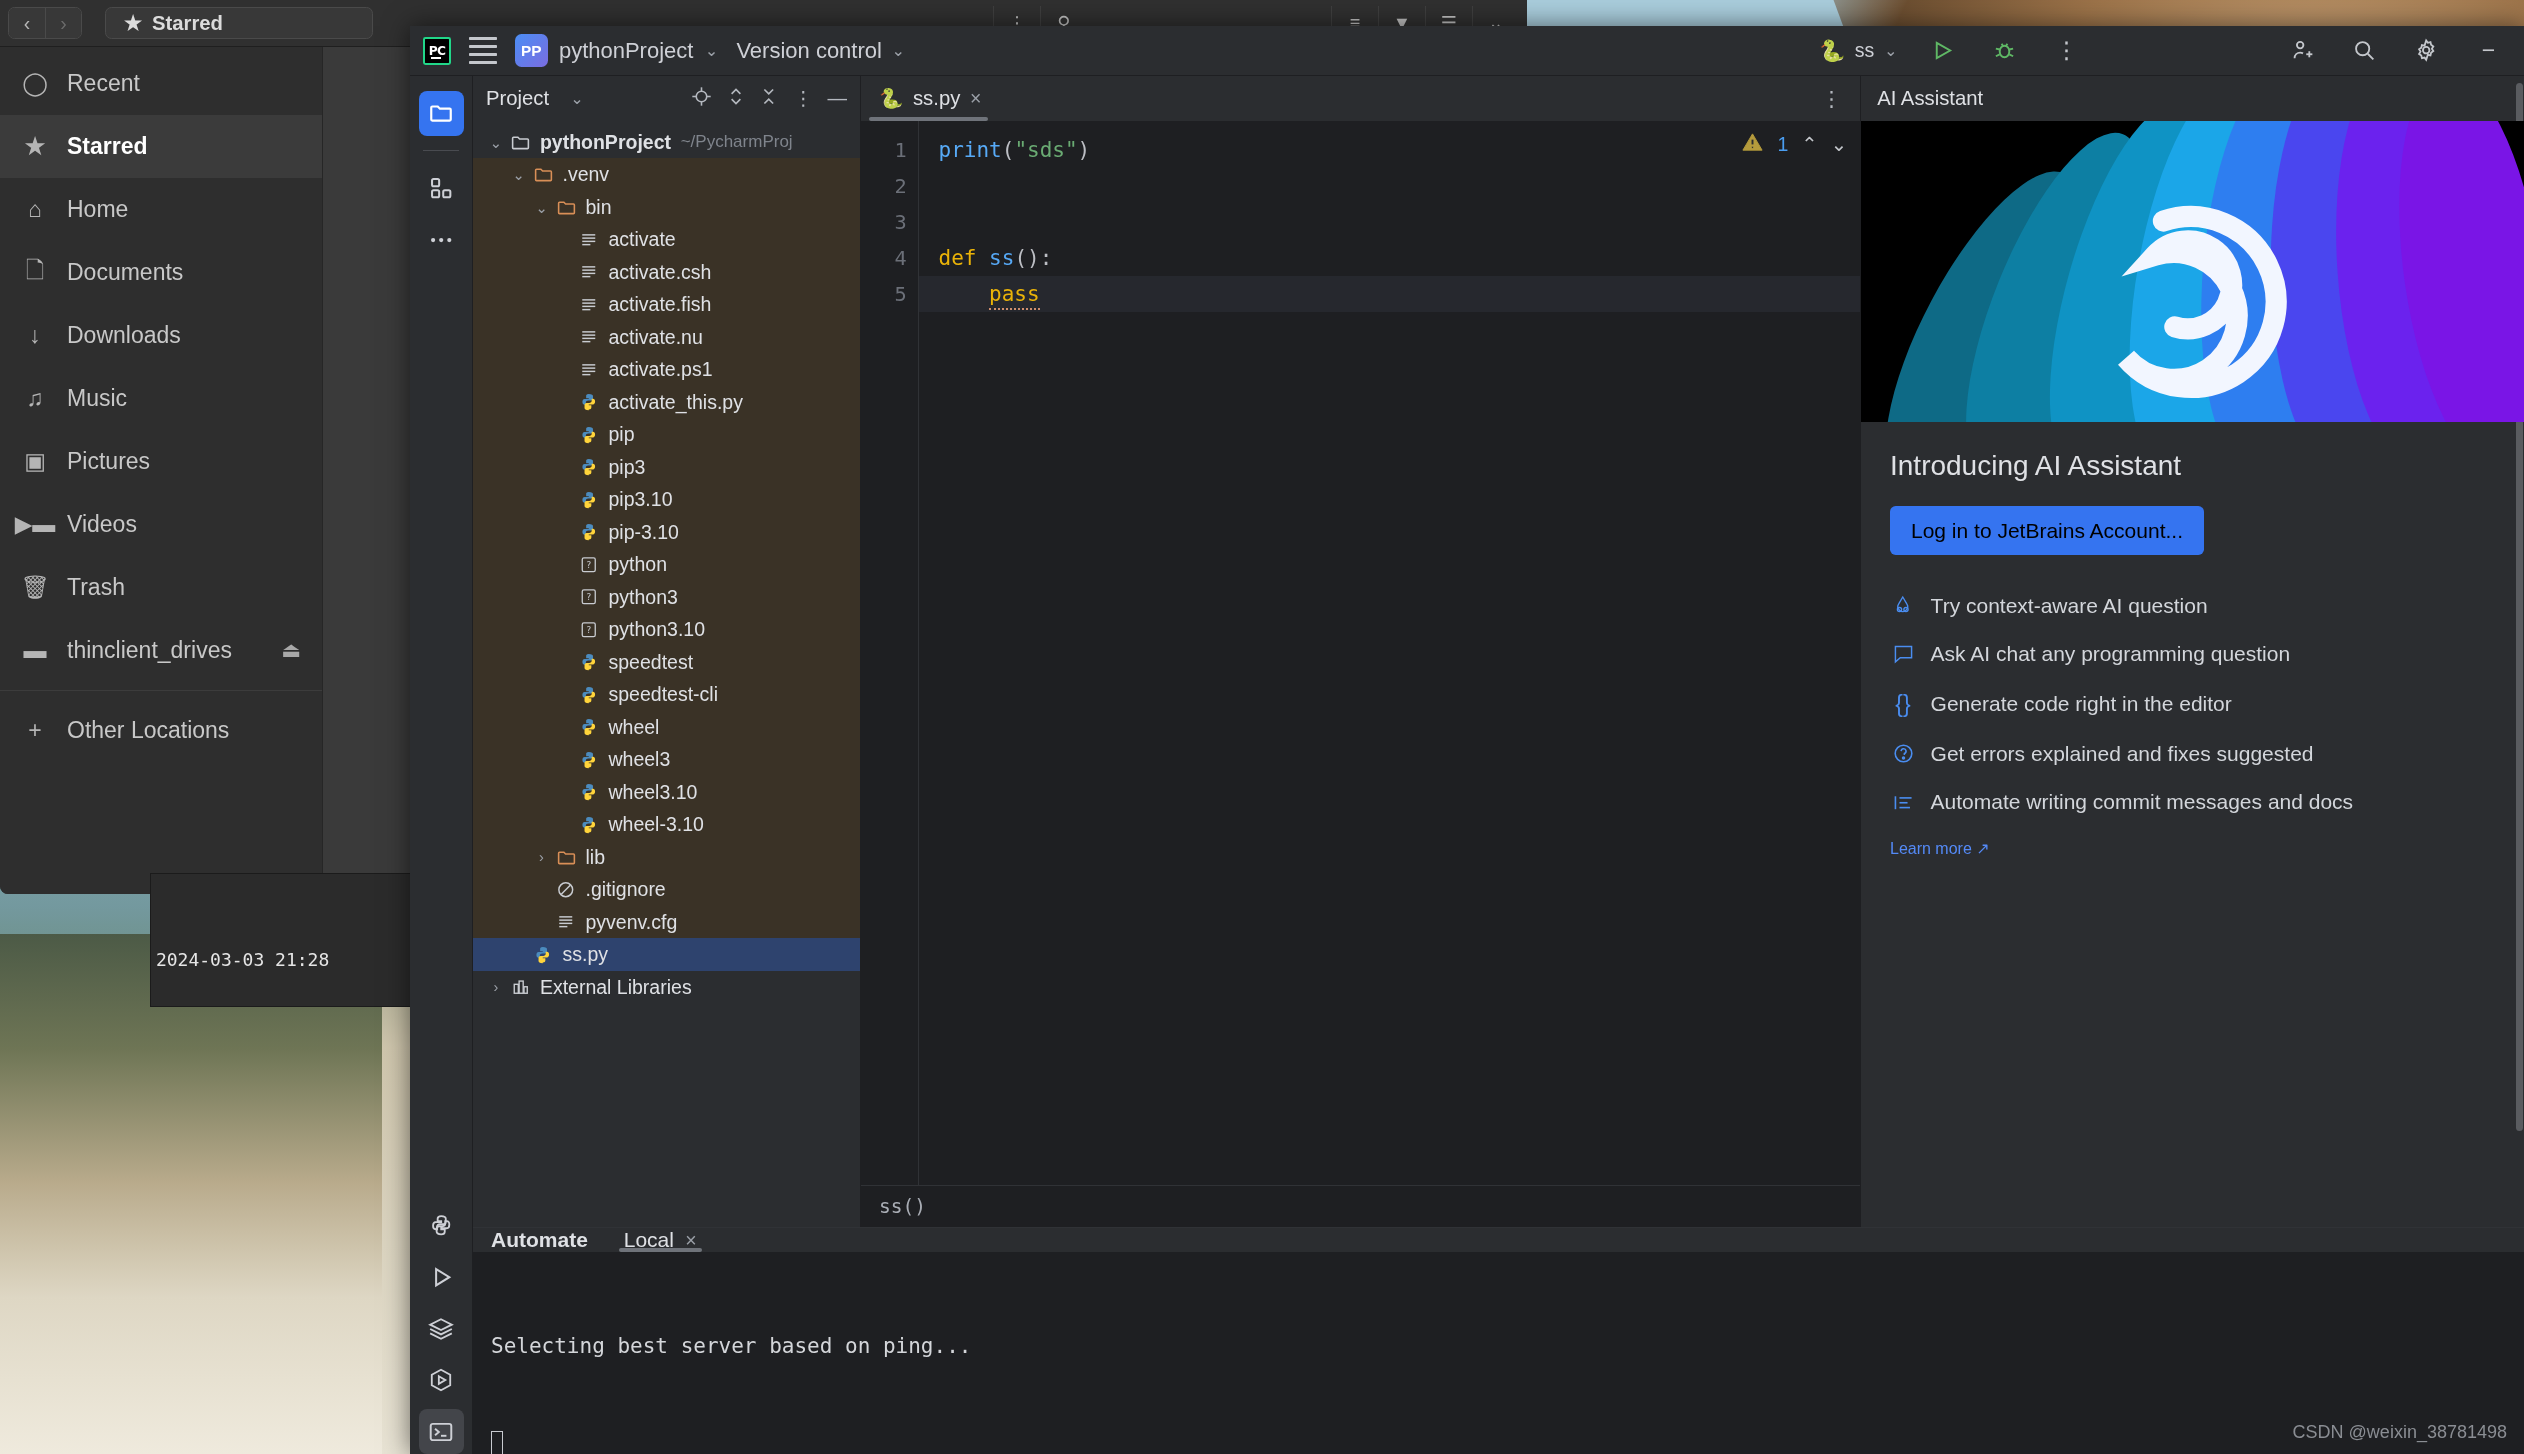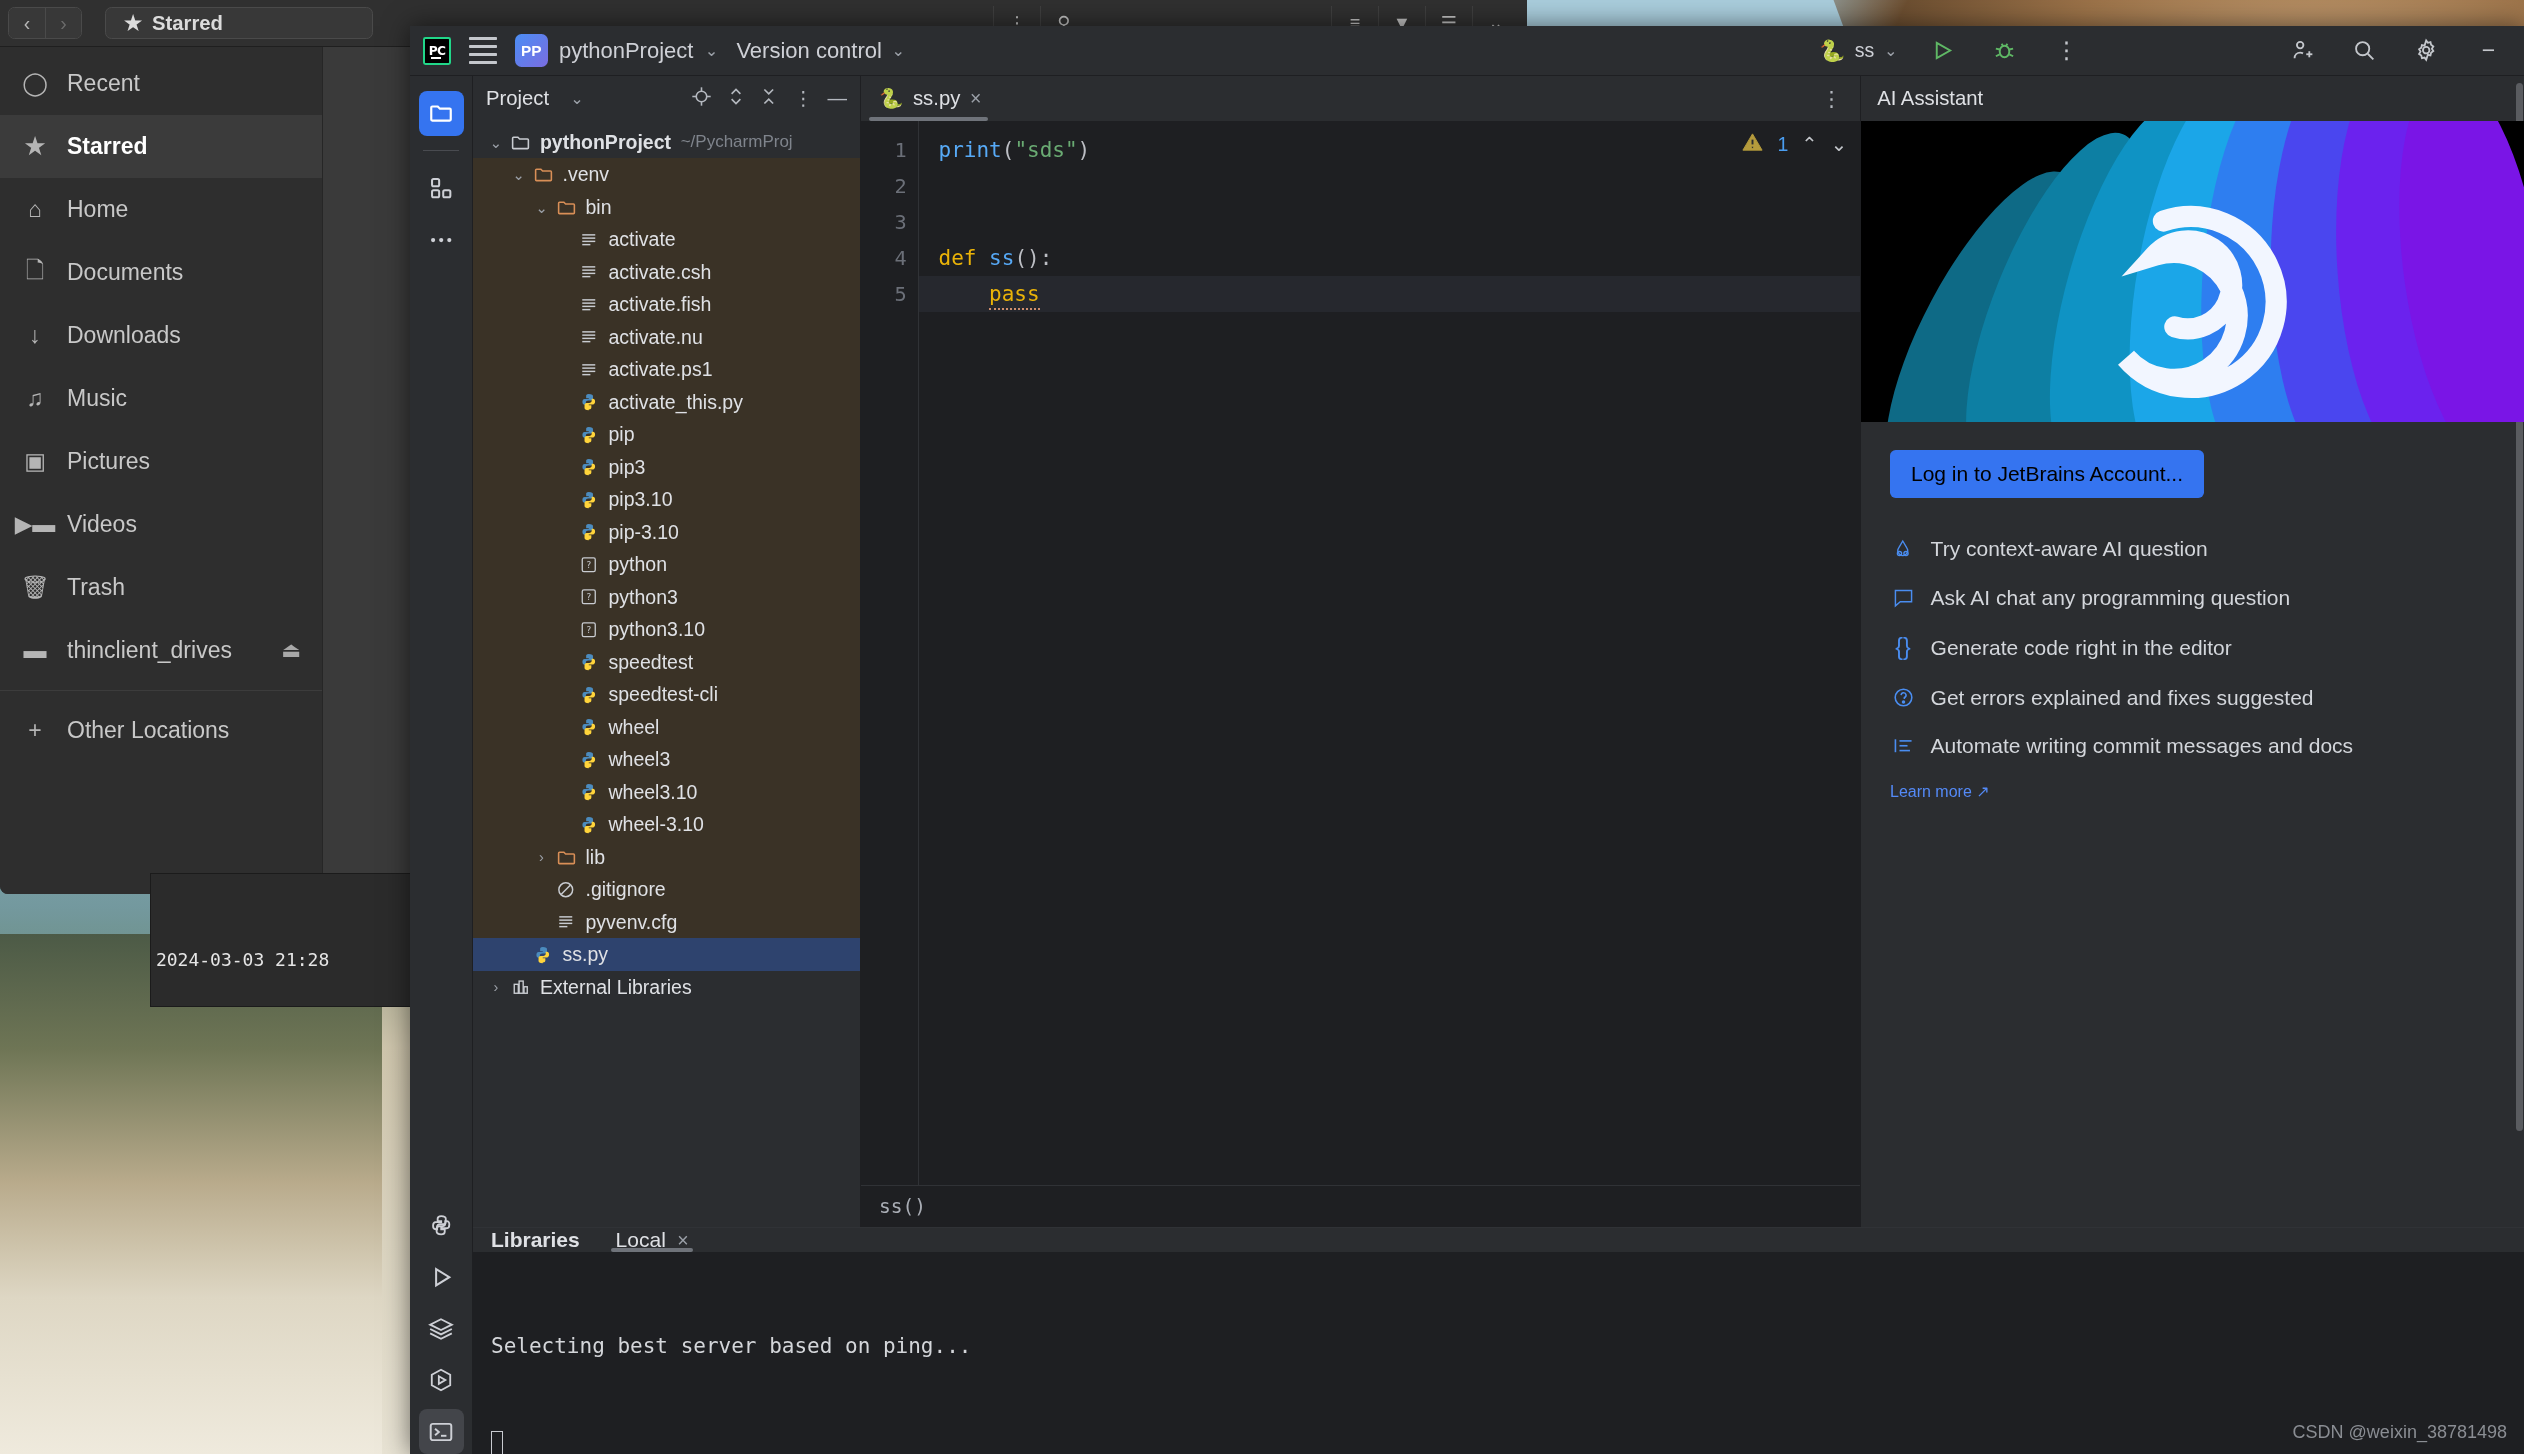--- a/index.html
+++ b/index.html
@@ -848,20 +848,21 @@
               </g>
               <g fill="none" stroke="#f2f6ff" stroke-width="26" stroke-linecap="round">
                 <path d="M372 123
                          a105 105 0 1 1 -46 168
                          a78 78 0 1 0 36 -126
                          a54 54 0 1 1 24 88"></path>
               </g>
             </svg>
           </div>
           <div id="ai-body">
+            <div id="ai-title">Introducing AI Assistant</div>
             <button id="ai-login">Log in to JetBrains Account...</button>
             <div class="ai-feat">
               <span class="fi">
                 <svg width="19.5" height="21" viewBox="0 0 24 26" fill="none" stroke="#4a8df0" stroke-width="1.7">
                     <path d="M12 2.5 L17 11 a6 6 0 1 1 -10 0 Z"></path>
                     <circle cx="8" cy="18" r="2.6"></circle>
                     <circle cx="16" cy="18" r="2.6"></circle>
                   </svg>
               </span>
               <span>Try context-aware AI question</span>
@@ -899,21 +900,21 @@
               </span>
               <span>Automate writing commit messages and docs</span>
             </div>
             <div id="ai-learn">Learn more ↗</div>
           </div>
         </div>
       </div>
 
       <div id="pc-bottom">
         <div id="term-tabs">
-          <span id="term-label">Libraries</span>
+          <span id="term-label">Automate</span>
           <span class="tterm-tab active">
             <span>Local</span>
             <span class="tab-close">×</span>
           </span>
         </div>
         <div id="term-body">
           <div>Selecting best server based on ping...</div>
           <div><span id="term-cursor"></span></div>
         </div>
       </div>

